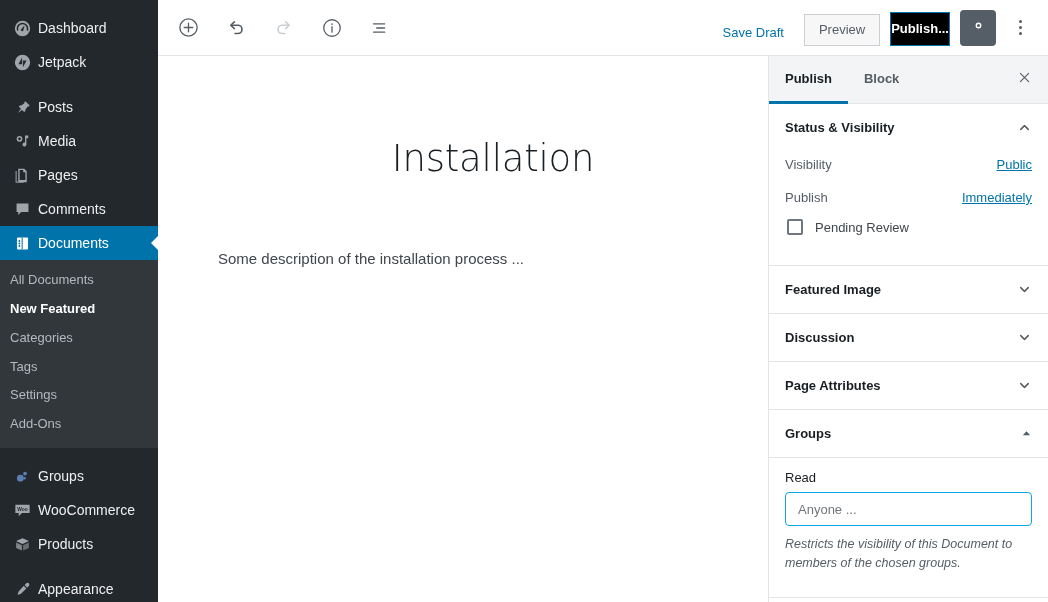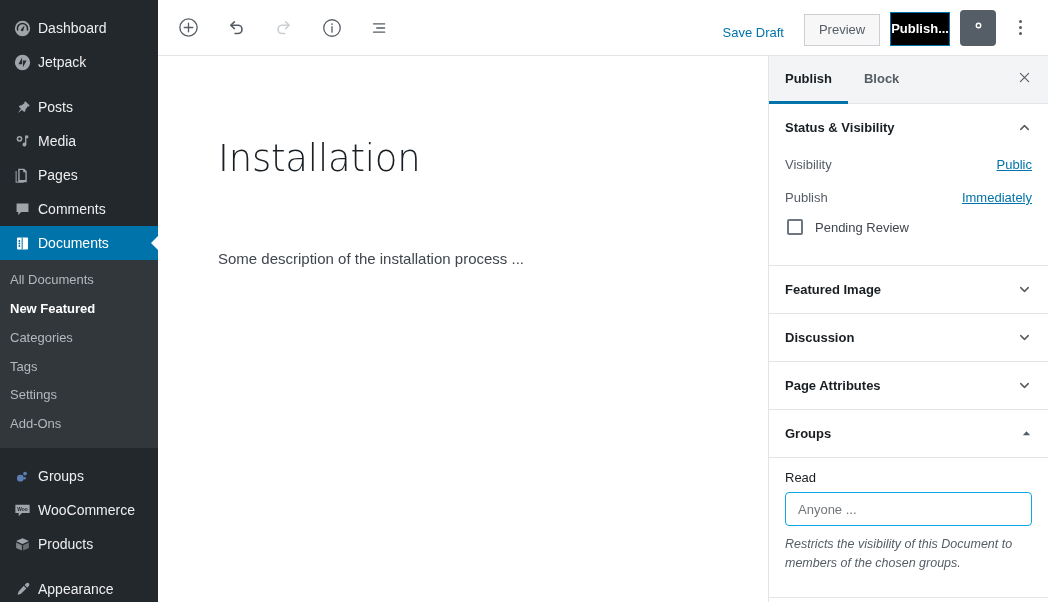--- a/index.html
+++ b/index.html
@@ -90,21 +90,21 @@
   }
   .kebab i { width: 3px; height: 3px; border-radius: 50%; background: #555d66; display: block; }
 
   .workspace { flex: 1 1 auto; display: flex; min-height: 0; }
 
   .canvas { flex: 1 1 auto; background: #fff; overflow: hidden; min-width: 0; }
   .post-title {
     margin: 82px 0 15px 60px;
     font-family: "DejaVu Sans", sans-serif;
     font-weight: 300; font-size: 37px; color: #191e23;
-    letter-spacing: -0.2px; line-height: 1.15;
+    letter-spacing: -0.2px; line-height: 1.15; text-align: center;
   }
   .post-body {
     margin: 66px 0 0 60px;
     font-size: 15px; color: #40464d; line-height: 1.6;
   }
 
   
   .settings {
     width: 280px; flex: 0 0 280px;
     background: #fff; border-left: 1px solid #e2e4e7;

